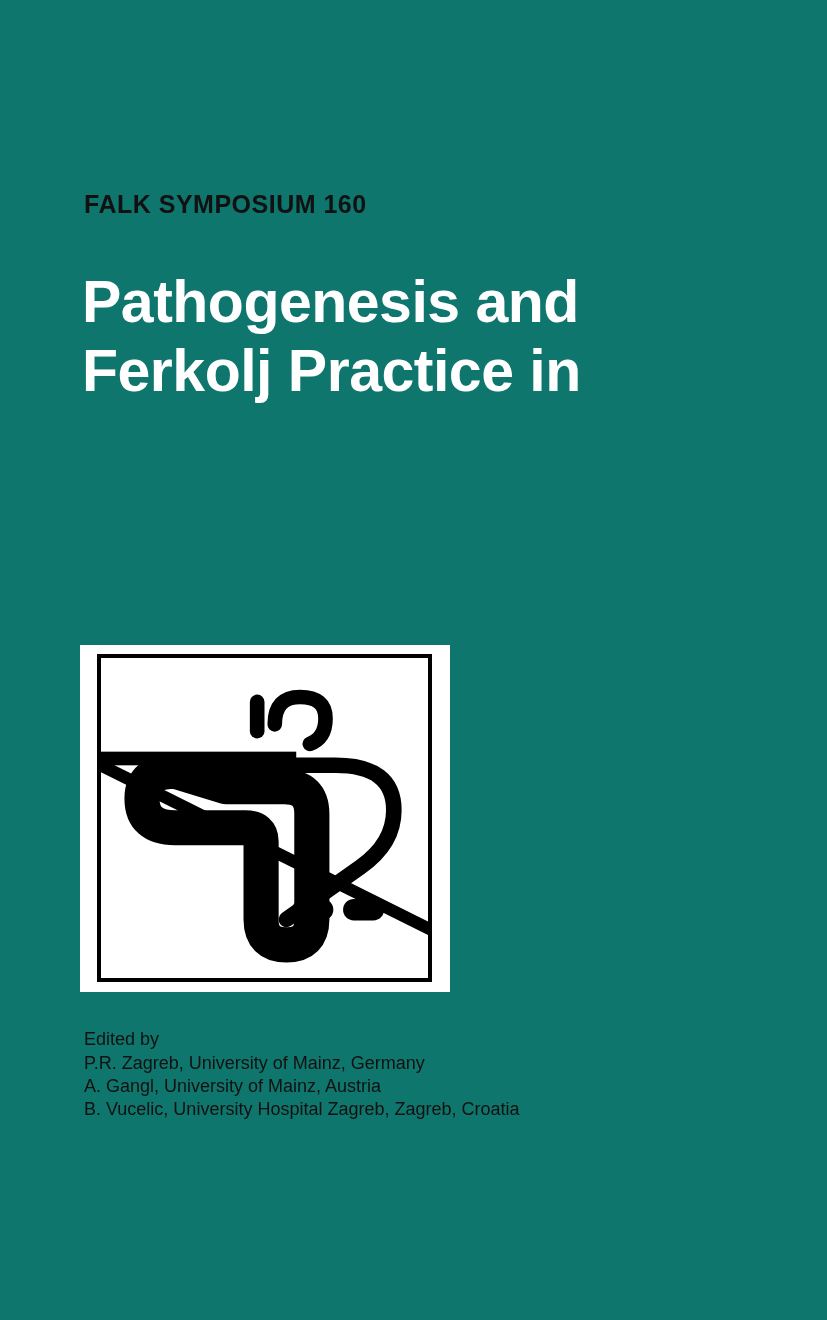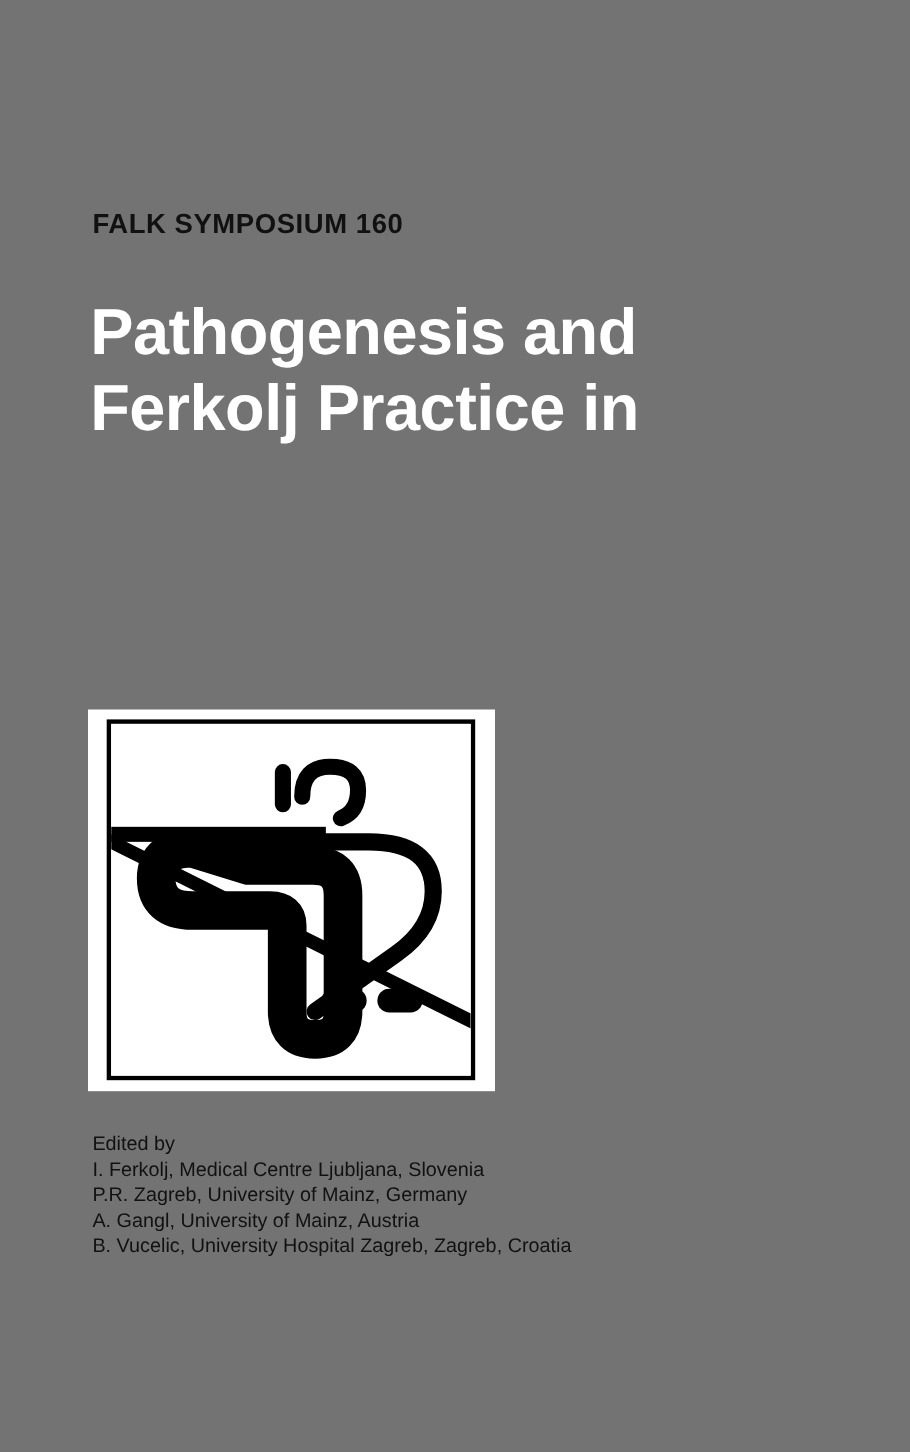--- a/index.html
+++ b/index.html
@@ -10,21 +10,21 @@
     width: 827px;
     height: 1320px;
     background: #F79B30;
     font-family: "Liberation Sans", sans-serif;
     overflow: hidden;
     position: relative;
   }
   .cover {
     position: absolute;
     inset: 0;
-    background: #737373;
+    background: #0f766e;
   }
   .series-label {
     position: absolute;
     left: 84px;
     top: 191px;
     font-size: 25px;
     font-weight: bold;
     color: #111111;
     letter-spacing: 0.5px;
     line-height: 1.1;
@@ -114,19 +114,18 @@
         <path d="M 128 132 L 188 132 q 28 0 28 28 L 216 268 q 0 26 -26 26 q -26 0 -26 -26 L 164 188 q 0 -14 -16 -14 L 76 174 q -34 0 -34 -30 q 0 -28 34 -28 Z" fill="none" stroke="#000000" stroke-width="36" stroke-linejoin="round" stroke-linecap="round"></path>
 
         <rect x="196" y="247" width="42" height="22" rx="11" fill="#000000"></rect>
         <rect x="248" y="247" width="42" height="22" rx="11" fill="#000000"></rect>
       </svg>
     </div>
   </div>
 
   <div class="editors">
     <span class="editors-heading">Edited by</span>
-    <span class="editor-line">I. Ferkolj, Medical Centre Ljubljana, Slovenia</span>
     <span class="editor-line">P.R. Zagreb, University of Mainz, Germany</span>
     <span class="editor-line">A. Gangl, University of Mainz, Austria</span>
     <span class="editor-line">B. Vucelic, University Hospital Zagreb, Zagreb, Croatia</span>
   </div>
 
 </div>
 
 </body></html>

